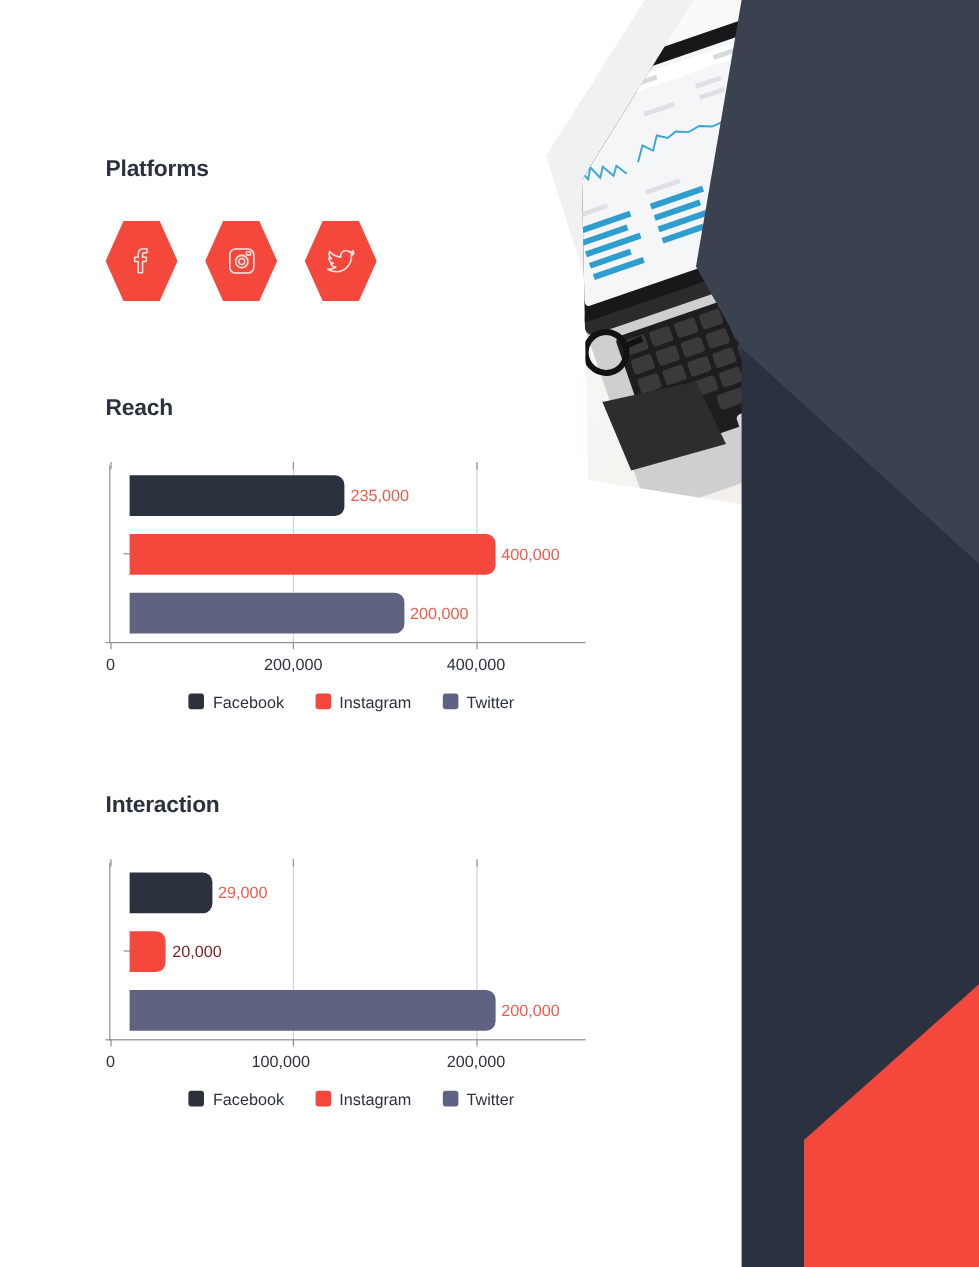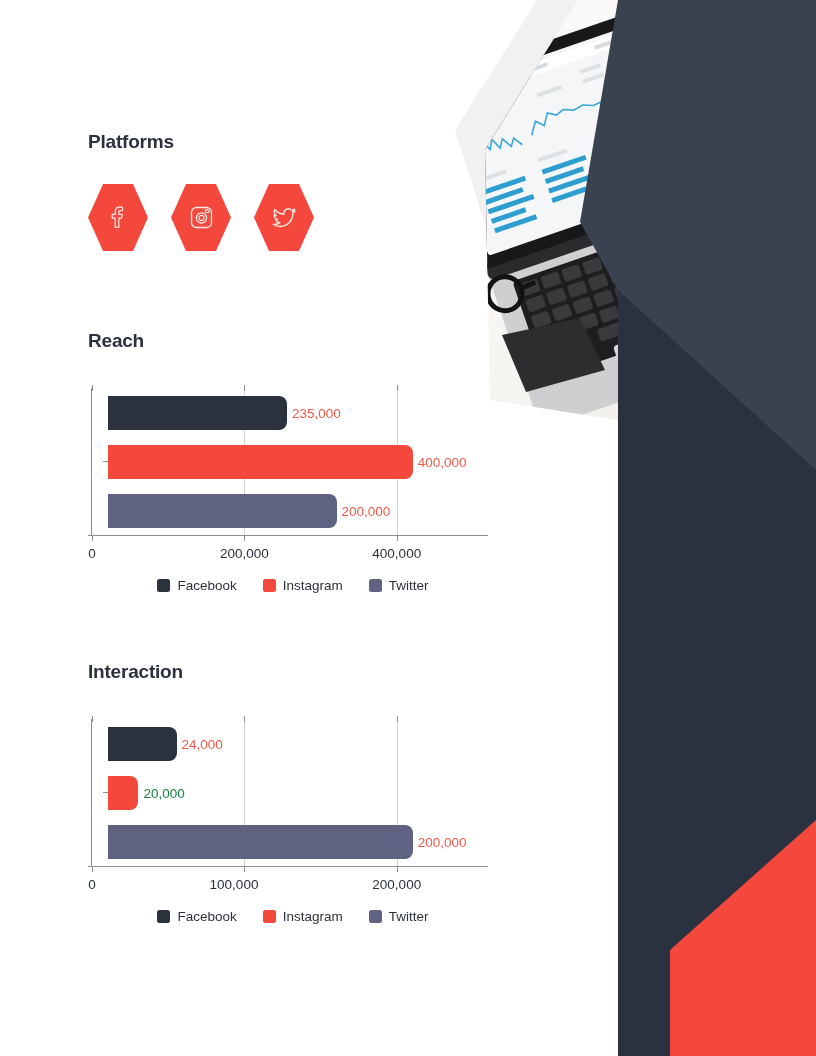--- a/index.html
+++ b/index.html
@@ -65,21 +65,21 @@
   }
   .ystub { position:absolute; left:-5px; top:16px; width:7px; height:1px; background:#8d8f96; }
 
   .xlabels { position:absolute; left:88px; width:420px; height:18px; }
   .xlab { position:absolute; font-size:13.5px; color:#2b313d; transform:translateX(-50%); white-space:nowrap; }
 
   .legend {
     position:absolute; left:88px; width:400px;
     display:flex; justify-content:center; align-items:center; gap:16px;
   }
-  .legend-item { display:flex; align-items:center; gap:7px;padding-left:10px; }
+  .legend-item { display:flex; align-items:flex-start; gap:7px;padding-left:10px; }
   .legend-swatch { width:13px; height:13px; border-radius:2.5px; }
   .legend-text { font-size:13.5px; color:#2b313d; }
 </style>
 </head>
 <body>
 
 <div id="artwork">
   <svg viewBox="0 0 386 1056" xmlns="http://www.w3.org/2000/svg">
     <defs>
 
@@ -339,26 +339,26 @@
         <div class="tick-top" style="left: 4px;"></div>
         <div class="gridline" style="left: 156.381px;"></div>
         <div class="tick" style="left: 156.381px;"></div>
         <div class="tick-top" style="left: 156.381px;"></div>
         <div class="gridline" style="left: 308.762px;"></div>
         <div class="tick" style="left: 308.762px;"></div>
         <div class="tick-top" style="left: 308.762px;"></div>
         <div class="axis-line axis-x"></div>
         <div class="bar-row" style="top: 7.66667px; width: 400px;">
           <div class="bar" style="width: 68.5714px; background: rgb(43, 49, 61);"></div>
-          <div class="bar-label" style="left: 73.5714px; color: rgb(240, 90, 74);">24,000</div>
+          <div class="bar-label" style="left: 73.5714px; color: rgb(240, 90, 74);">29,000</div>
         </div>
         <div class="bar-row" style="top: 57px; width: 400px;">
           <div class="ystub"></div>
           <div class="bar" style="width: 30.4762px; background: rgb(244, 72, 60);"></div>
-          <div class="bar-label" style="left: 35.4762px; color: #15803d;">20,000</div>
+          <div class="bar-label" style="left: 35.4762px; color: #7f1d1d;">20,000</div>
         </div>
         <div class="bar-row" style="top: 106.333px; width: 400px;">
           <div class="bar" style="width: 304.762px; background: rgb(95, 98, 128);"></div>
           <div class="bar-label" style="left: 309.762px; color: rgb(240, 90, 74);">200,000</div>
         </div>
       </div>
     <div class="xlabels" id="interaction-xlabels" style="top: 216px;">
         <span class="xlab" style="left: 4px;">0</span>
         <span class="xlab" style="left: 146px;">100,000</span>
         <span class="xlab" style="left: 308.762px;">200,000</span>

